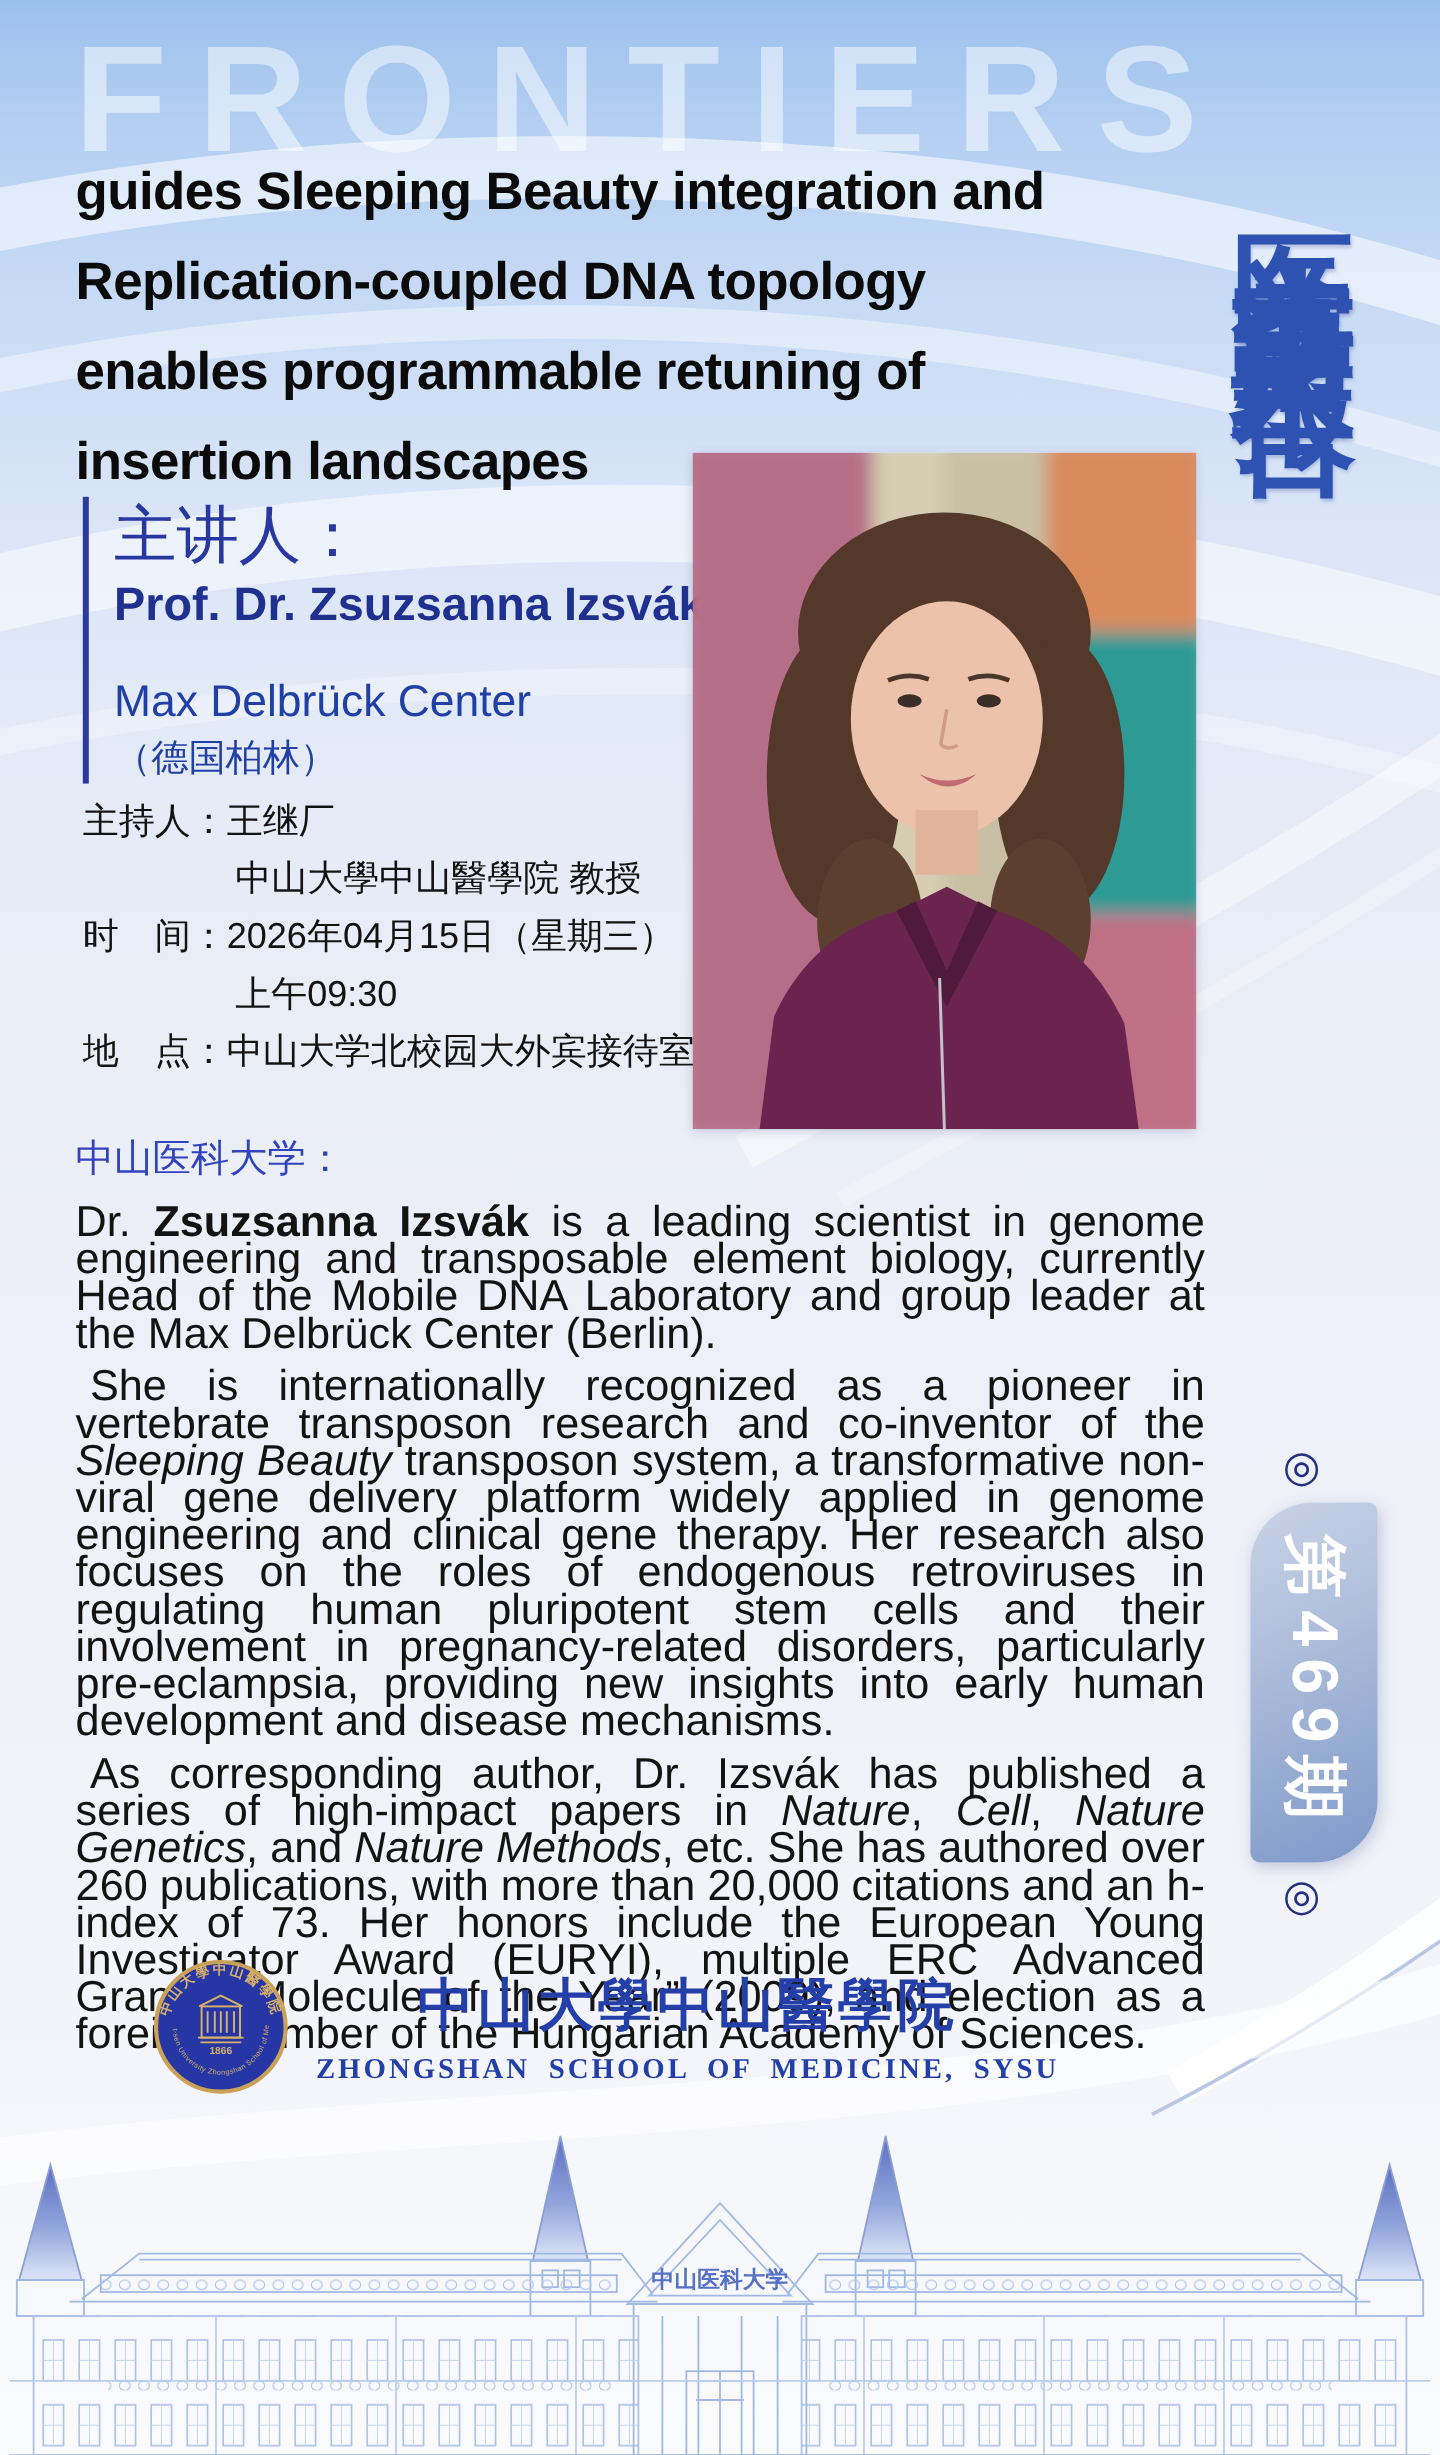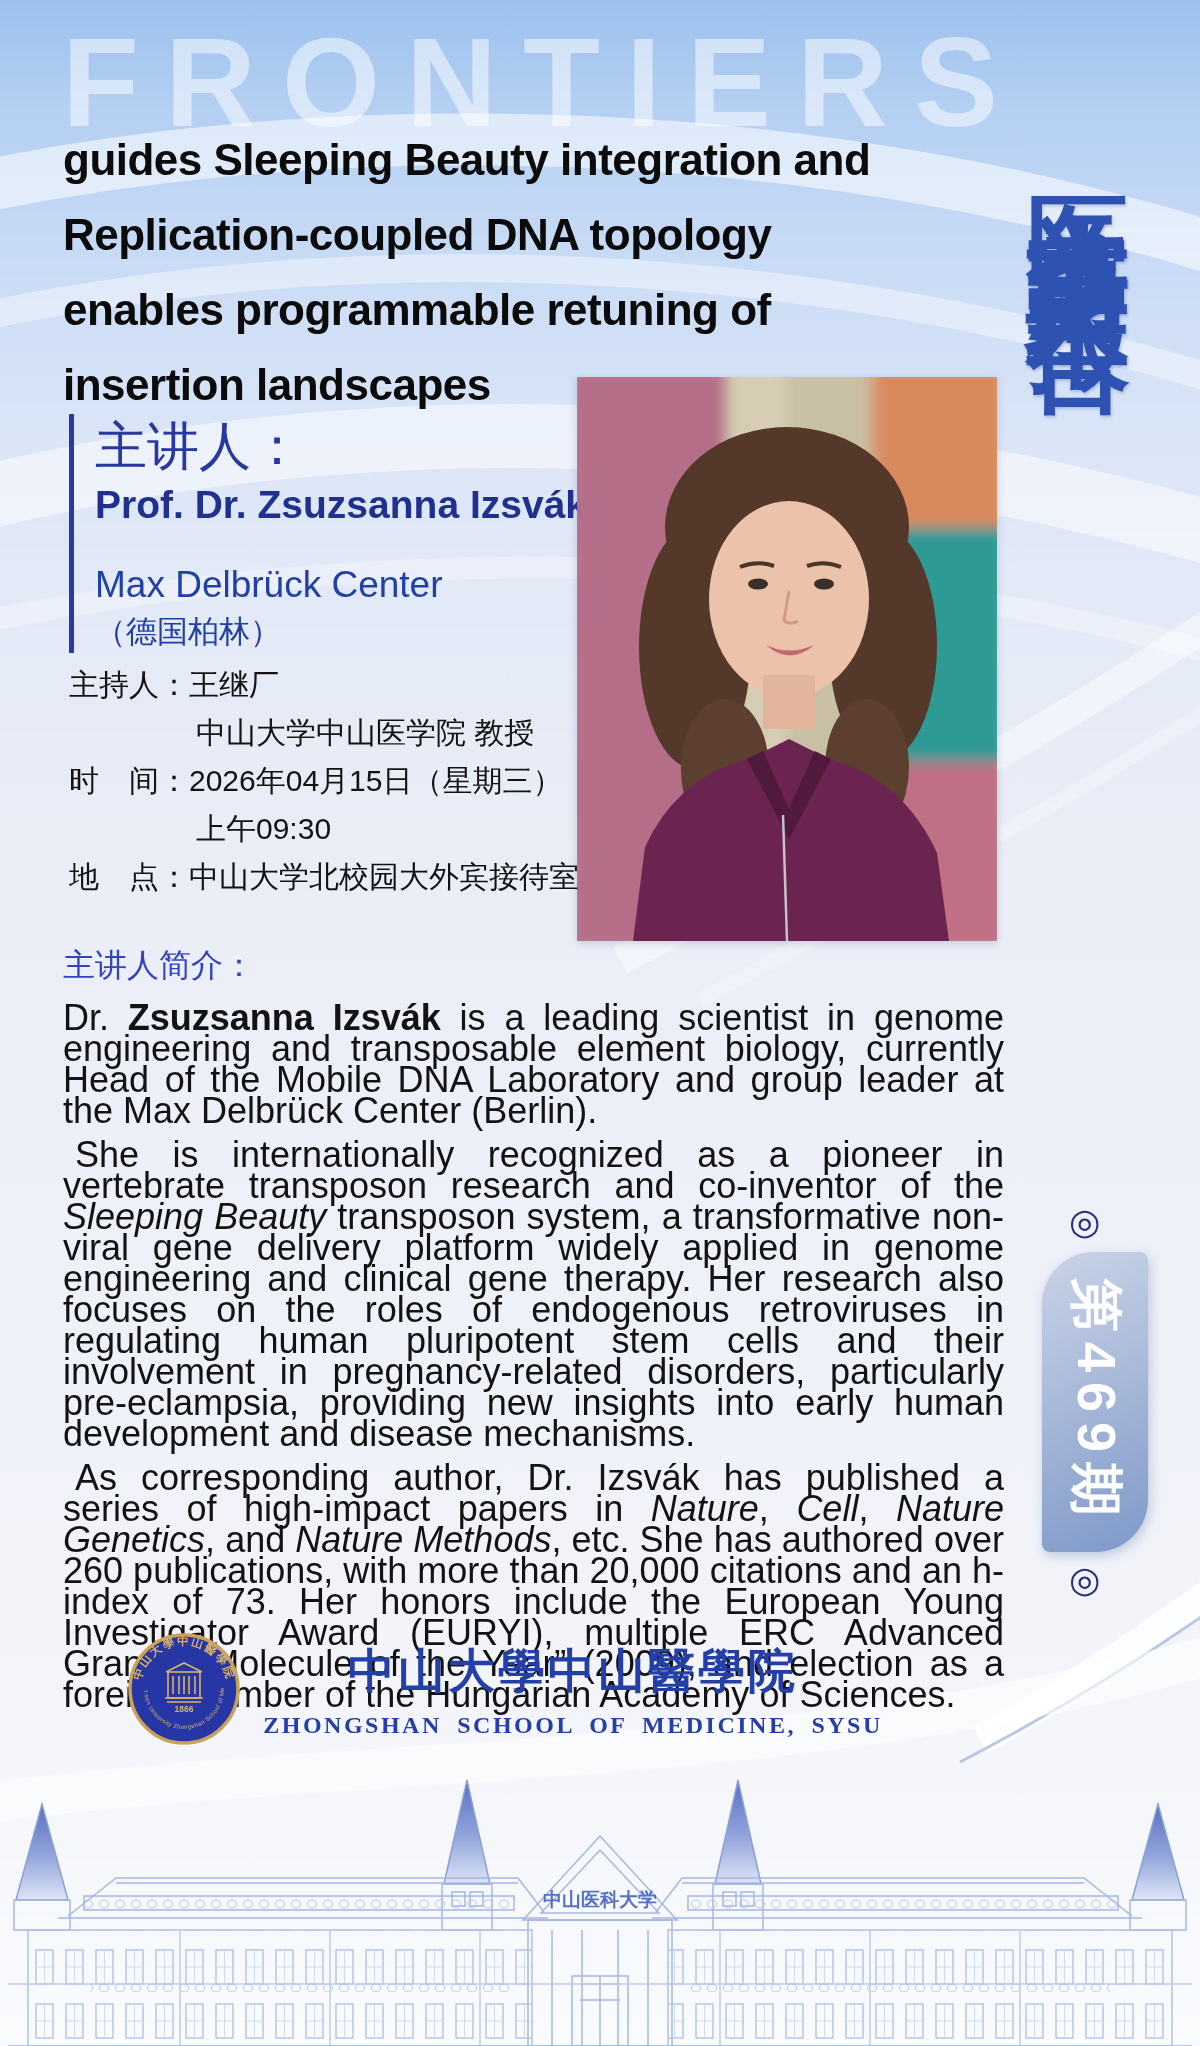--- a/index.html
+++ b/index.html
@@ -152,28 +152,28 @@
         <path d="M186 298 h52 v54 h-52 z" fill="#e3b49c"></path>
         <path d="M56 564 L68 470 Q100 400 172 382 L212 362 L252 382 Q326 402 360 476 L372 564 Z" fill="#6b2350"></path>
         <path d="M170 382 L212 462 L254 382 L238 374 L212 432 L186 374 Z" fill="#4f1a3c"></path>
         <path d="M206 438 L210 564" stroke="#c2c2c8" stroke-width="2.5" fill="none"></path>
       </g>
     </svg>
   </div>
 
   <div class="details">
     <div class="row">主持人：王继厂</div>
-    <div class="row indent">中山大学中山医学院 教授</div>
+    <div class="row indent">中山大學中山醫學院 教授</div>
     <div class="row">时　间：2026年04月15日（星期三）</div>
     <div class="row indent">上午09:30</div>
     <div class="row">地　点：中山大学北校园大外宾接待室</div>
   </div>
 
   <div class="bio">
-    <div class="heading">主讲人简介：</div>
+    <div class="heading">中山医科大学：</div>
     <p><span>Dr. </span><span style="font-weight: bold;">Zsuzsanna Izsvák</span><span> is a leading scientist in genome engineering and transposable element biology, currently Head of the Mobile DNA Laboratory and group leader at the Max Delbrück Center (Berlin).</span></p>
     <p class="indented"><span>She is internationally recognized as a pioneer in vertebrate transposon research and co-inventor of the </span><span style="font-style: italic;">Sleeping Beauty</span><span> transposon system, a transformative non-viral gene delivery platform widely applied in genome engineering and clinical gene therapy. Her research also focuses on the roles of endogenous retroviruses in regulating human pluripotent stem cells and their involvement in pregnancy-related disorders, particularly pre-eclampsia, providing new insights into early human development and disease mechanisms.</span></p>
     <p class="indented"><span>As corresponding author, Dr. Izsvák has published a series of high-impact papers in </span><span style="font-style: italic;">Nature</span><span>, </span><span style="font-style: italic;">Cell</span><span>, </span><span style="font-style: italic;">Nature Genetics</span><span>, and </span><span style="font-style: italic;">Nature Methods</span><span>, etc. She has authored over 260 publications, with more than 20,000 citations and an h-index of 73. Her honors include the European Young Investigator Award (EURYI), multiple ERC Advanced Grants, “Molecule of the Year” (2009), and election as a foreign member of the Hungarian Academy of Sciences.</span></p>
   </div>
 
   <div class="side-title">医学前沿学术报告</div>
 
   <div class="bullseye top">◎</div>
   <div class="issue-badge">
     <div class="txt">第469期</div>

